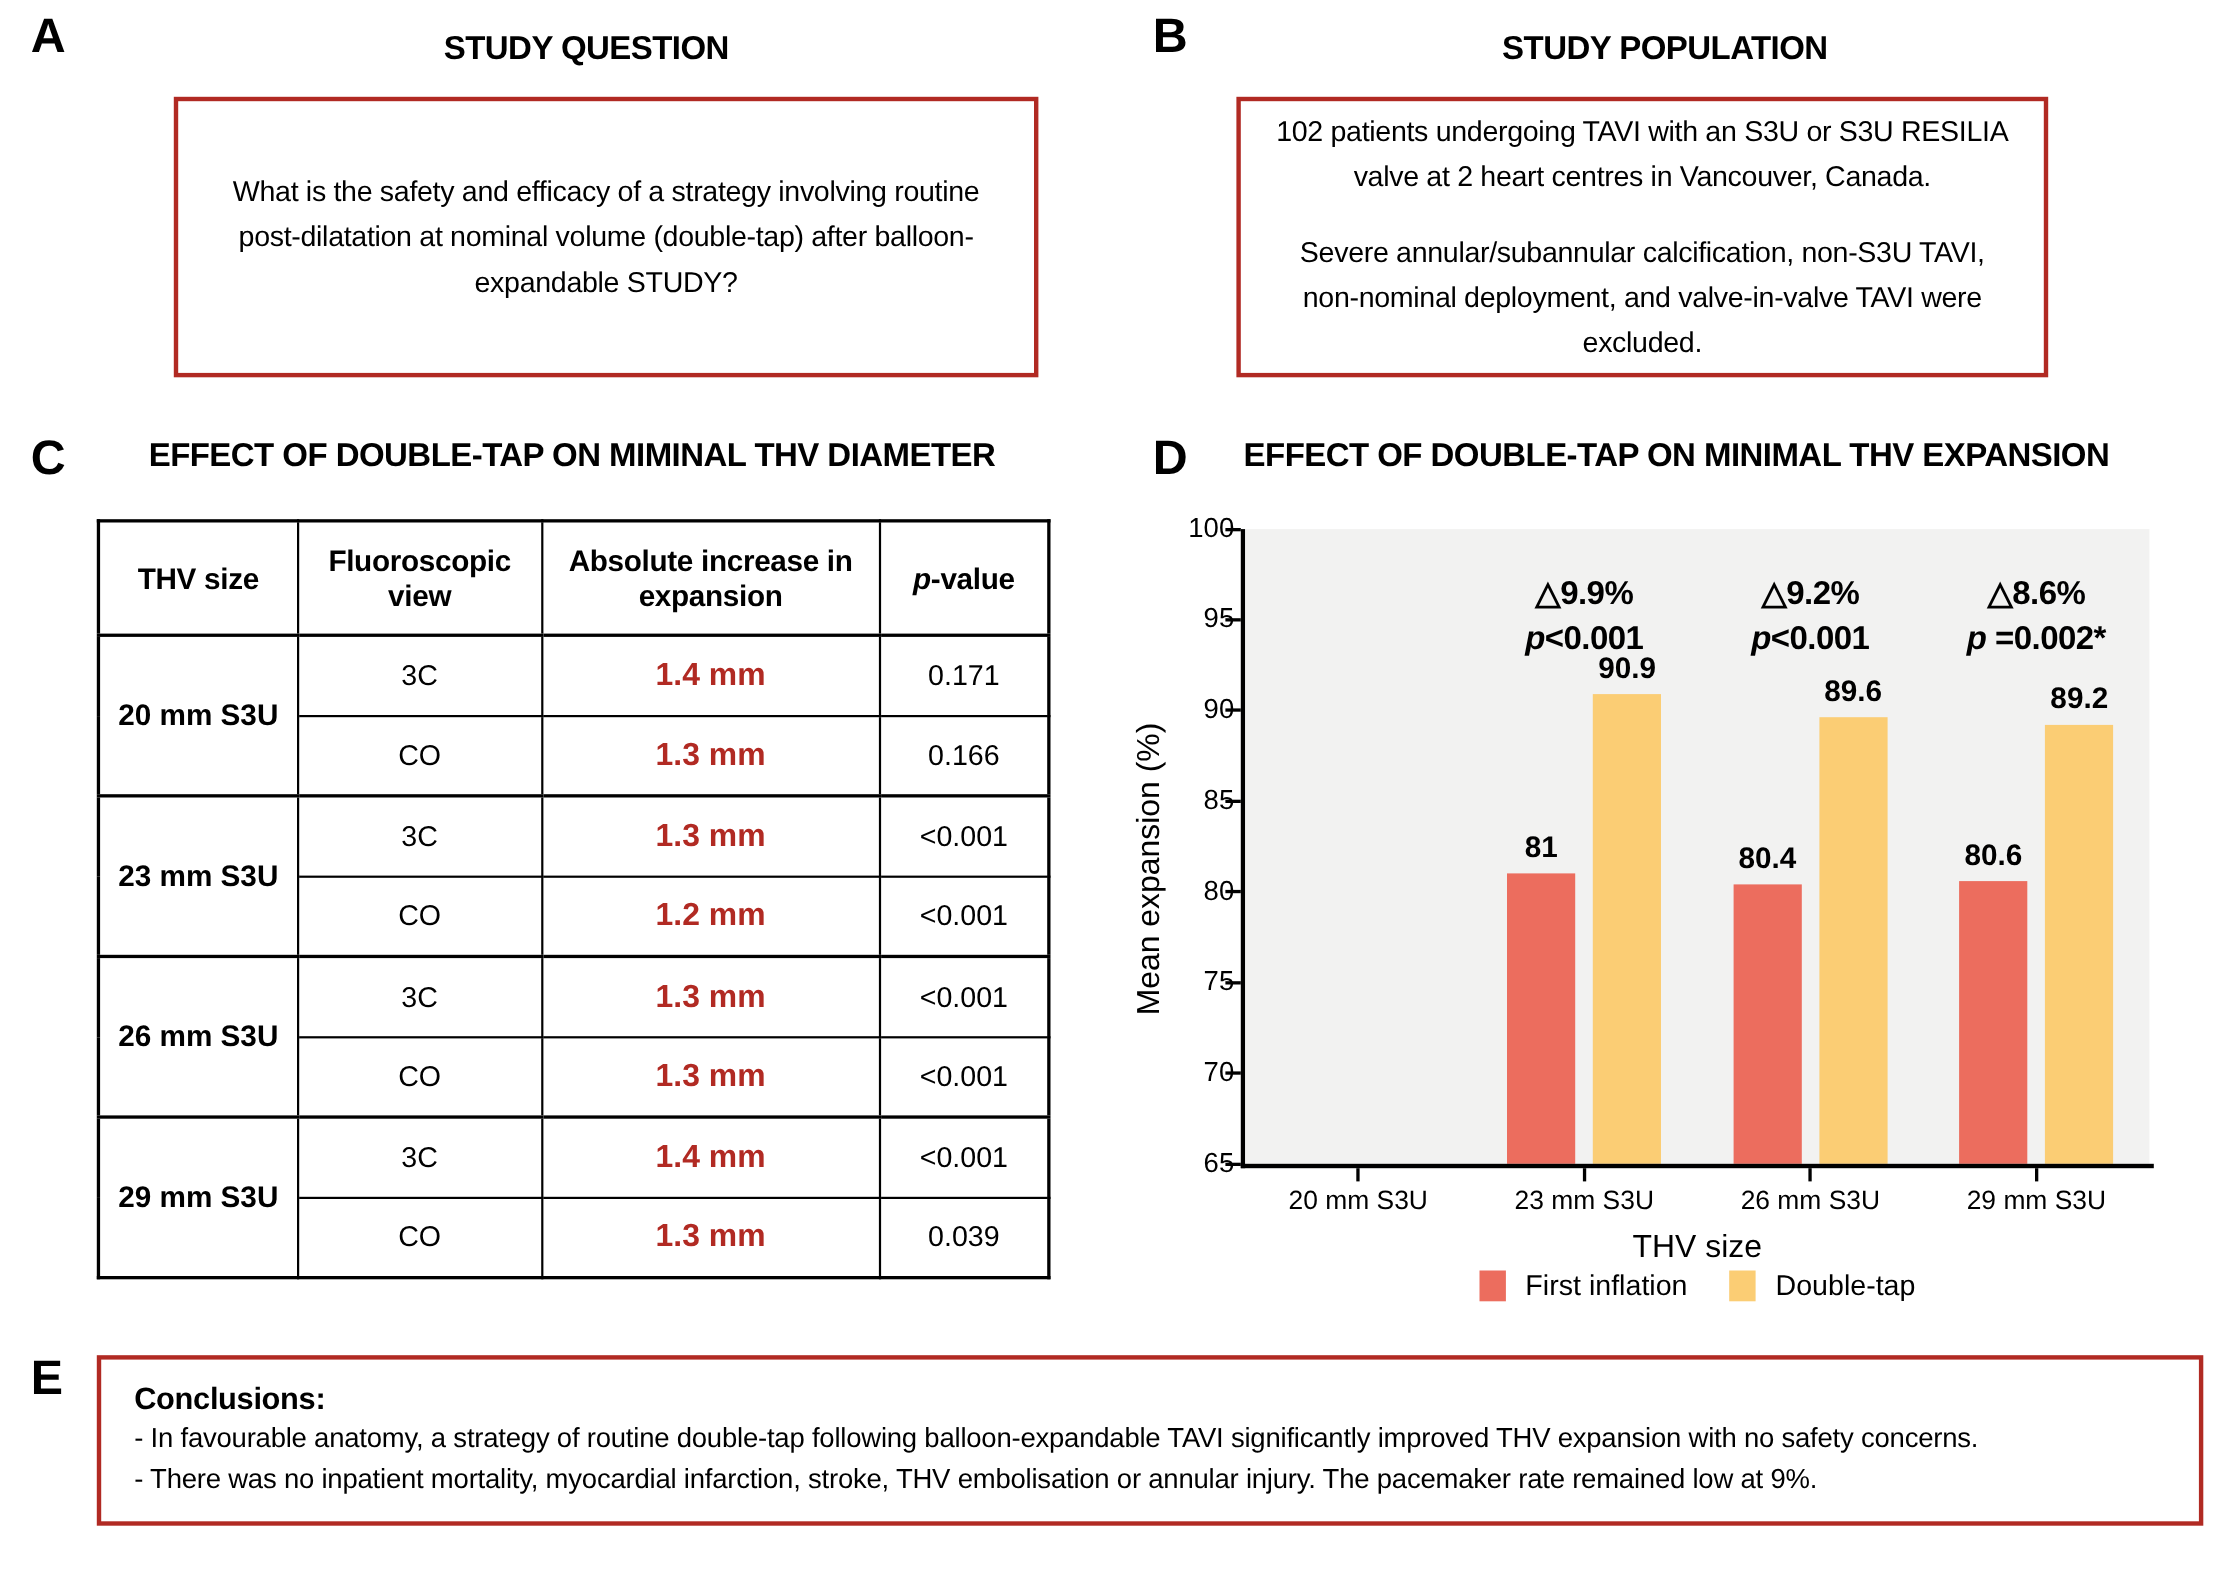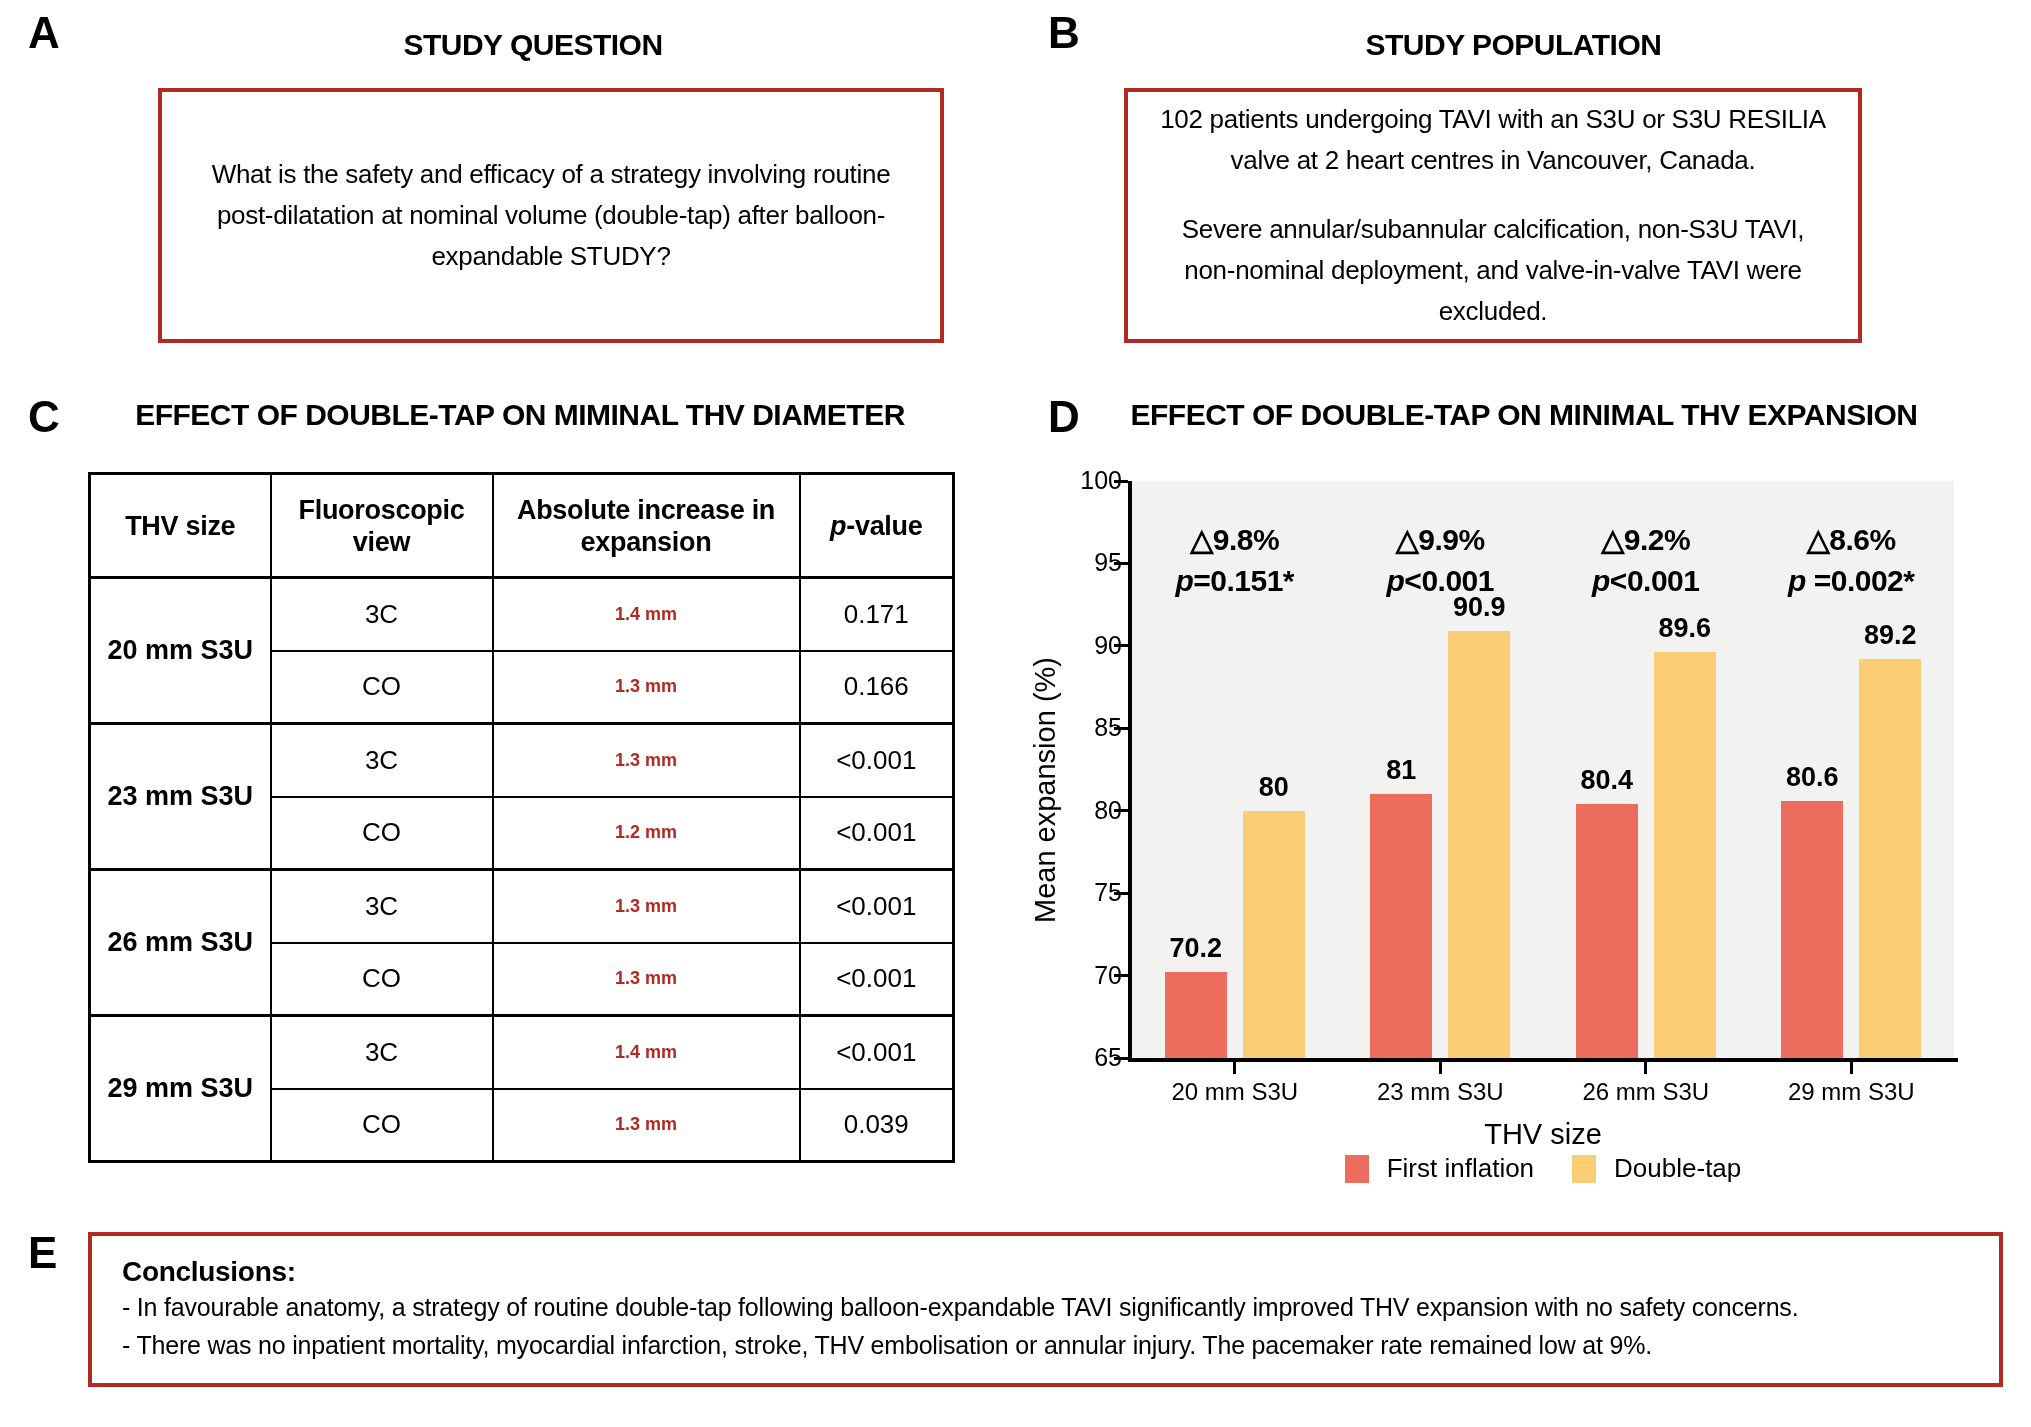--- a/index.html
+++ b/index.html
@@ -18,21 +18,21 @@
   .box-text{text-align:center;font-size:26px;line-height:41px;letter-spacing:-0.3px;}
   .box-text p + p{margin-top:28px;}
 
   
   table.thv-table{position:absolute;left:88px;top:472px;width:864px;border-collapse:collapse;border:3px solid #000;table-layout:fixed;}
   table.thv-table th, table.thv-table td{border:2px solid #000;text-align:center;vertical-align:middle;padding:0 4px;}
   table.thv-table thead th{height:104px;font-size:27px;font-weight:bold;line-height:32px;border-bottom:3px solid #000;letter-spacing:-0.3px;}
   table.thv-table tbody td{height:73px;font-size:26px;}
   table.thv-table tbody tr.group-start td{border-top:3px solid #000;}
   table.thv-table td.size-cell{font-weight:bold;font-size:27px;}
-  table.thv-table td.increase-cell{color:var(--red);font-weight:bold;font-size:18px;}
+  table.thv-table td.increase-cell{color:var(--red);font-weight:bold;font-size:29px;}
 
   
   .y-axis-title{position:absolute;left:1045px;top:790px;transform:translate(-50%,-50%) rotate(-90deg);font-size:29px;white-space:nowrap;}
   .ytick-label{position:absolute;width:56px;left:1066px;text-align:right;font-size:25px;}
   .ytick-mark{position:absolute;left:1114px;width:14px;height:3px;background:#000;}
   .axis-line-y{position:absolute;left:1128px;top:481px;width:4px;height:581px;background:#000;}
   .axis-line-x{position:absolute;left:1128px;top:1058px;width:830px;height:4px;background:#000;}
   .plot{position:absolute;left:1132px;top:481px;width:822px;height:577px;background:#f2f2f1;}
   .bar-group{position:absolute;top:0;height:100%;}
   .annotation{position:absolute;top:38px;left:0;width:100%;text-align:center;font-size:30px;font-weight:bold;line-height:41px;letter-spacing:-0.5px;}
@@ -154,30 +154,20 @@
         <div class="ytick-mark" style="top: 809.214px;"></div>
         <div class="ytick-label" style="top: 878.143px;">75</div>
         <div class="ytick-mark" style="top: 891.643px;"></div>
         <div class="ytick-label" style="top: 960.571px;">70</div>
         <div class="ytick-mark" style="top: 974.071px;"></div>
         <div class="ytick-label" style="top: 1043px;">65</div>
         <div class="ytick-mark" style="top: 1056.5px;"></div>
       </div>
     <div class="axis-line-y"></div>
     <div class="plot" id="plot">
-        <div class="bar-group" style="left: 0%; width: 25%;">
-          <div class="annotation">
-            <div>△9.8%</div>
-            <div><i>p</i>=0.151*</div>
-          </div>
-          <div class="bar" style="background: rgb(236, 109, 94); height: 85.7257px; left: calc(50% - 70px);"></div>
-          <div class="bar-label" style="bottom: 93.7257px; left: calc(50% - 94px);">70.2</div>
-          <div class="bar" style="background: rgb(251, 205, 116); height: 247.286px; left: calc(50% + 8px);"></div>
-          <div class="bar-label" style="bottom: 255.286px; left: calc(50% - 16px);">80</div>
-        </div>
         <div class="bar-group" style="left: 25%; width: 25%;">
           <div class="annotation">
             <div>△9.9%</div>
             <div><i>p</i>&lt;0.001</div>
           </div>
           <div class="bar" style="background: rgb(236, 109, 94); height: 263.771px; left: calc(50% - 70px);"></div>
           <div class="bar-label" style="bottom: 271.771px; left: calc(50% - 94px);">81</div>
           <div class="bar" style="background: rgb(251, 205, 116); height: 426.98px; left: calc(50% + 8px);"></div>
           <div class="bar-label" style="bottom: 434.98px; left: calc(50% - 16px);">90.9</div>
         </div>

